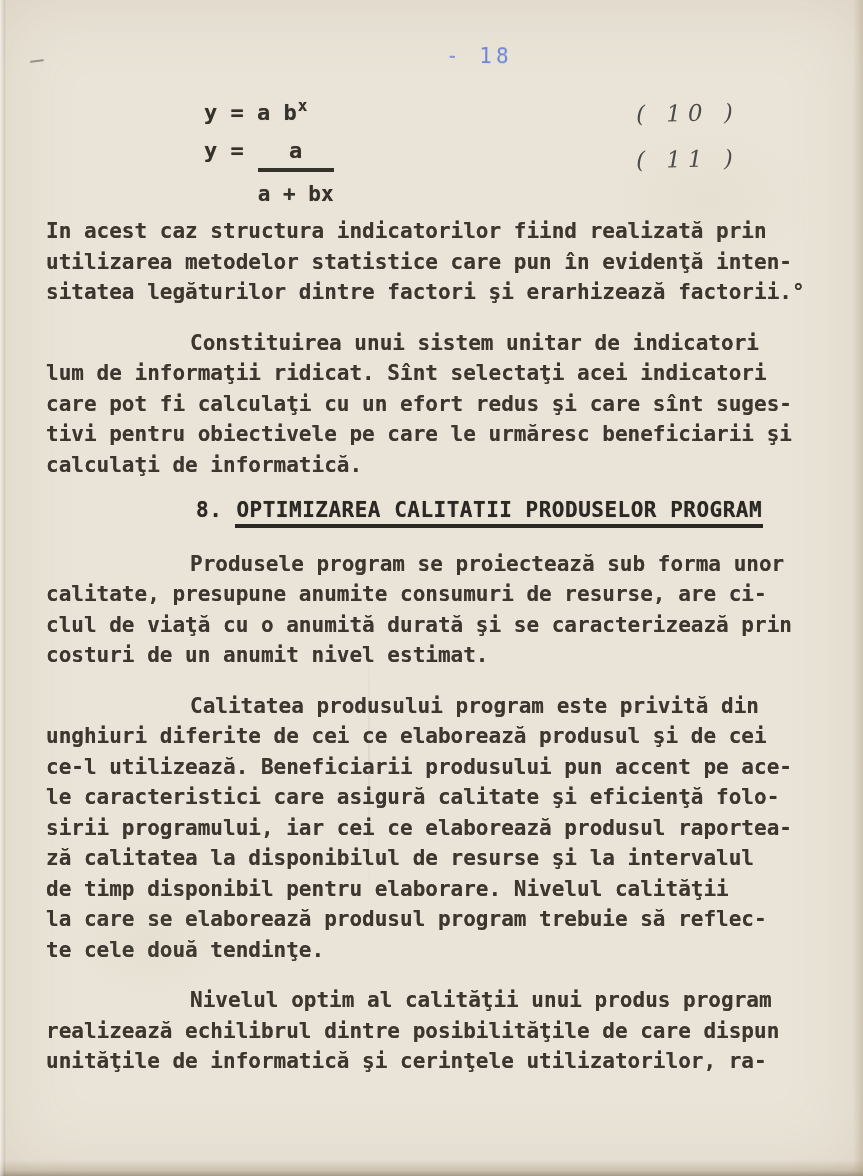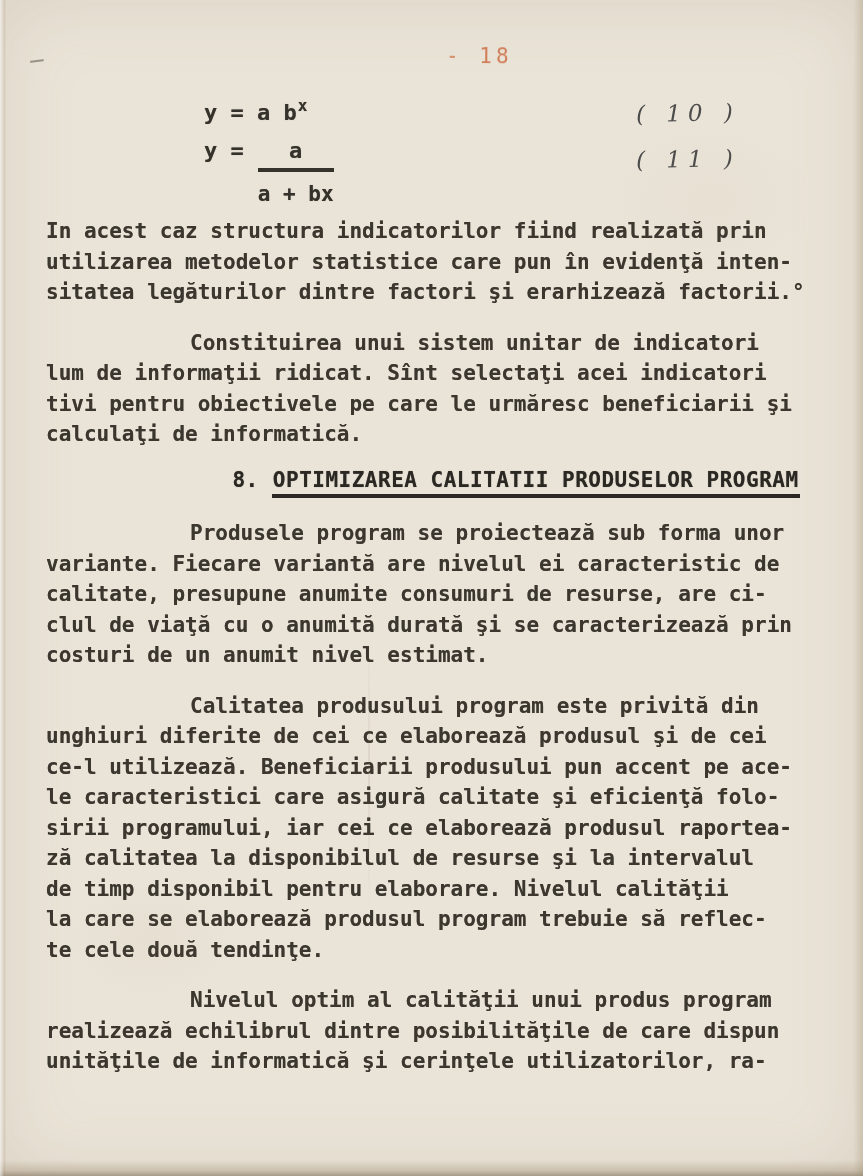--- a/index.html
+++ b/index.html
@@ -23,21 +23,21 @@
     background:linear-gradient(to bottom, rgba(120,105,80,0), rgba(120,105,80,.12) 50%, rgba(120,105,80,0));}
   .stain{position:absolute;border-radius:50%;pointer-events:none;z-index:1;}
   .stain.s1{left:60px;top:880px;width:180px;height:120px;background:radial-gradient(ellipse, rgba(160,140,105,.06), rgba(160,140,105,0) 70%);}
   .stain.s2{left:600px;top:120px;width:220px;height:160px;background:radial-gradient(ellipse, rgba(160,140,105,.05), rgba(160,140,105,0) 70%);}
   .pen-dash{position:absolute;left:30px;top:60px;width:14px;height:2px;background:#7e786c;
     transform:rotate(-8deg);border-radius:2px;opacity:.75;}
 
   .page-number{
     position:absolute;left:446px;top:44px;
     font-size:21px;letter-spacing:4px;
-    color:#c2410c;opacity:.62;filter:blur(.4px);
+    color:#1d4ed8;opacity:.62;filter:blur(.4px);
     transform:rotate(.6deg);
   }
 
   
   .formulas{position:absolute;left:204px;top:100px;width:536px;}
   .formula-row{position:relative;font-weight:bold;color:#35322c;
     text-shadow:0 0 .7px rgba(53,50,44,.55);}
   .formula-row.f1{margin-bottom:13px;font-size:22px;}
   .formula-row.f1 .exp{font-size:16px;position:relative;top:-9px;left:1px;}
   .formula-row.f2{font-size:22px;}
@@ -64,21 +64,20 @@
   }
   .para{margin:0;}
   .line{white-space:pre;}
   .line.indent{padding-left:144px;margin-top:20px;}
 
   .heading{
     margin:15px 0 23px 150px;
     font-size:21px;font-weight:bold;color:#2b2823;
     white-space:pre;letter-spacing:.5px;
     text-shadow:0 0 .8px rgba(43,40,35,.6);
-    text-align:center;
   }
   .heading .heading-title{
     border-bottom:4px solid #2b2823;
     padding:0 1px 2px 1px;
   }
 </style>
 </head>
 <body>
 
 <div class="page">
@@ -118,29 +117,29 @@
 
     <div class="para">
       <div class="line">In acest caz structura indicatorilor fiind realizată prin</div>
       <div class="line">utilizarea metodelor statistice care pun în evidenţă inten-</div>
       <div class="line">sitatea legăturilor dintre factori şi erarhizează factorii.°</div>
     </div>
 
     <div class="para">
       <div class="line indent">Constituirea unui sistem unitar de indicatori</div>
       <div class="line">lum de informaţii ridicat. Sînt selectaţi acei indicatori</div>
+      <div class="line">care pot fi calculaţi cu un efort redus şi care sînt suges-</div>
       <div class="line">tivi pentru obiectivele pe care le urmăresc beneficiarii şi</div>
       <div class="line">calculaţi de informatică.</div>
     </div>
 
     <div class="heading"><span class="heading-number">8. </span><span class="heading-title">OPTIMIZAREA CALITATII PRODUSELOR PROGRAM</span></div>
 
     <div class="para">
       <div class="line indent">Produsele program se proiectează sub forma unor</div>
-      <div class="line">variante. Fiecare variantă are nivelul ei caracteristic de</div>
       <div class="line">calitate, presupune anumite consumuri de resurse, are ci-</div>
       <div class="line">clul de viaţă cu o anumită durată şi se caracterizează prin</div>
       <div class="line">costuri de un anumit nivel estimat.</div>
     </div>
 
     <div class="para">
       <div class="line indent">Calitatea produsului program este privită din</div>
       <div class="line">unghiuri diferite de cei ce elaborează produsul şi de cei</div>
       <div class="line">ce-l utilizează. Beneficiarii produsului pun accent pe ace-</div>
       <div class="line">le caracteristici care asigură calitate şi eficienţă folo-</div>

